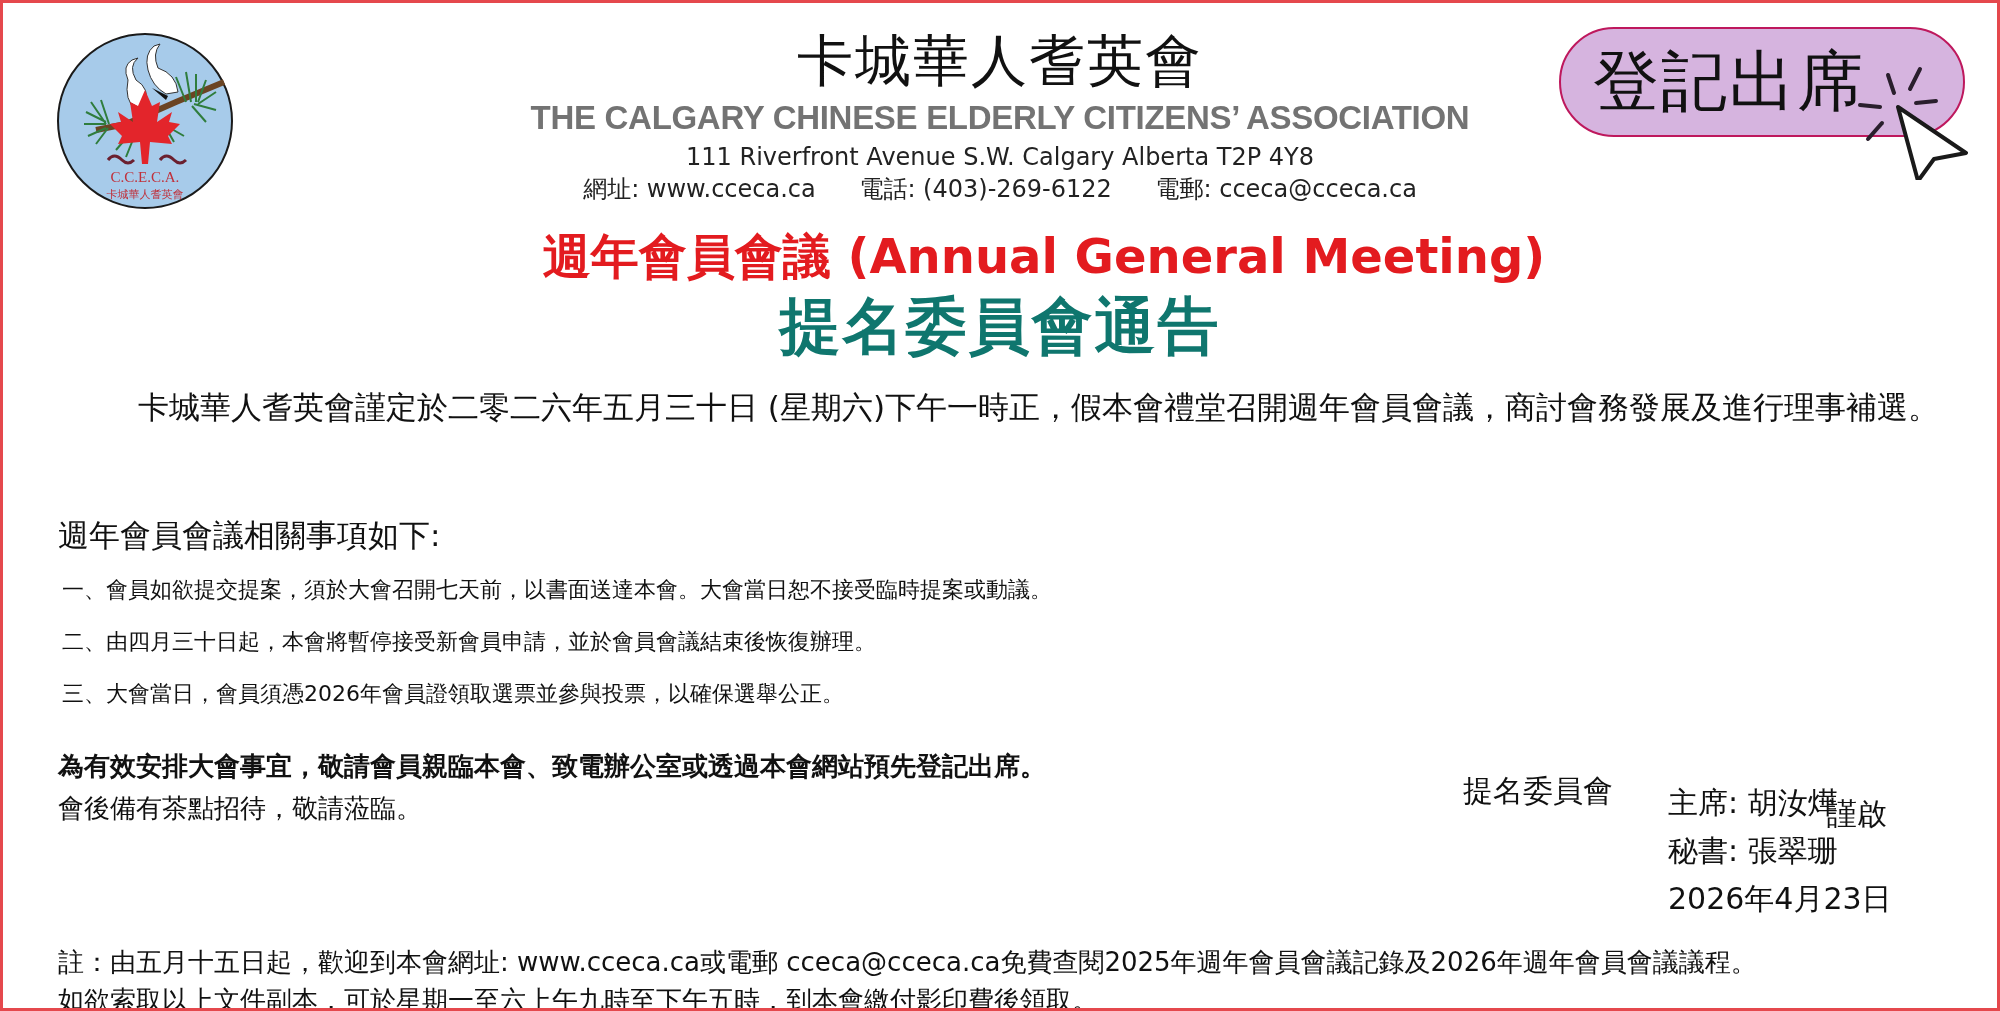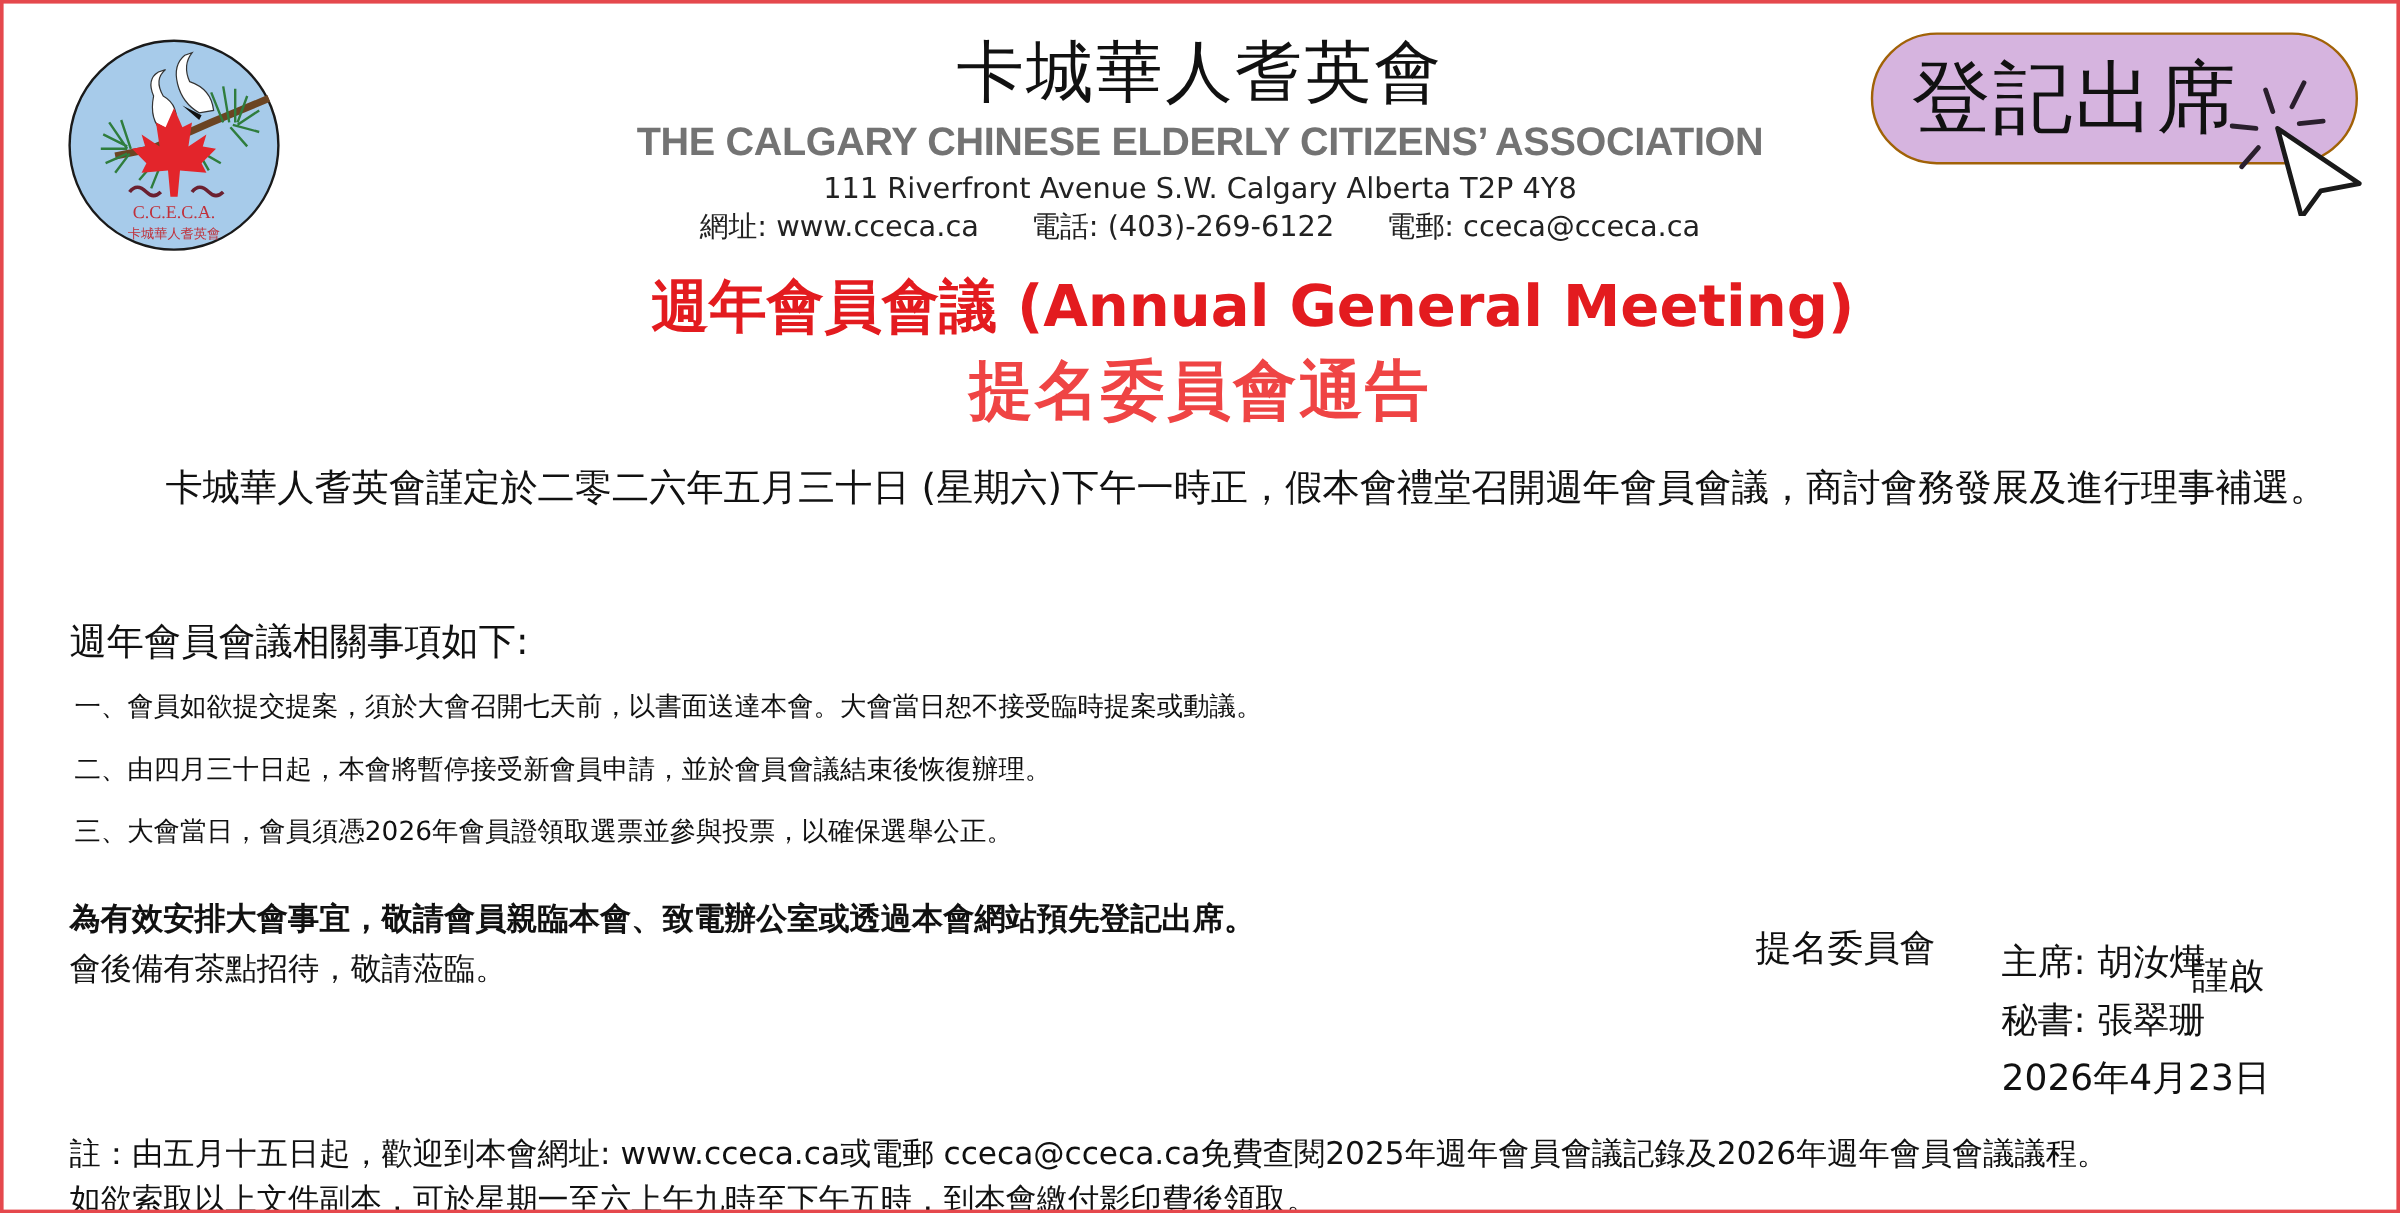--- a/index.html
+++ b/index.html
@@ -15,25 +15,25 @@
   .center { text-align: center; left: 0; width: 2000px; }
   
   .logo { left: 56px; top: 32px; width: 178px; height: 178px; }
   
   .org-zh { top: 28px; font-size: 56px; line-height: 66px; letter-spacing: 2px; color: #111; }
   .org-en { top: 98px; font-family: "Liberation Sans", sans-serif; font-weight: bold; font-size: 33px; line-height: 40px; letter-spacing: -0.3px; color: #737373; text-align: center; }
   .addr { top: 142px; font-size: 24px; line-height: 30px; color: #222; }
   .contact { top: 174px; font-size: 24px; line-height: 30px; color: #222; }
   .contact span { margin: 0 18px; }
   .agm-title { top: 226px; font-size: 48px; line-height: 60px; font-weight: bold; color: #e31b1f; padding-left: 44px; }
-  .agm-sub { top: 296px; font-size: 53px; line-height: 60px; font-weight: bold; color: #ef4444; letter-spacing: 2px; }
+  .agm-sub { top: 296px; font-size: 61px; line-height: 60px; font-weight: bold; color: #0f766e; letter-spacing: 2px; }
   
   .reg-btn {
     left: 1559px; top: 27px; width: 406px; height: 110px; box-sizing: border-box;
-    border-radius: 55px; background: #d6b4df; border: 2px solid #a16207;
+    border-radius: 55px; background: #d6b4df; border: 2px solid #be185d;
     display: flex; align-items: center; padding-left: 32px; cursor: pointer;
   }
   .reg-btn-label { font-size: 66px; line-height: 70px; color: #111; letter-spacing: 2px; }
   .cursor-icon { left: 1858px; top: 55px; width: 120px; height: 125px; }
   
   .para { left: 58px; width: 1890px; font-size: 31px; line-height: 54px; color: #111; }
   .p1 { top: 380px; text-indent: 80px; }
   .list-head { top: 508px; }
   .li { left: 62px; font-size: 22px; line-height: 50px; color: #111; white-space: nowrap; }
   .note-bold { left: 58px; top: 748px; font-size: 26px; line-height: 36px; font-weight: bold; color: #111; white-space: nowrap; }

